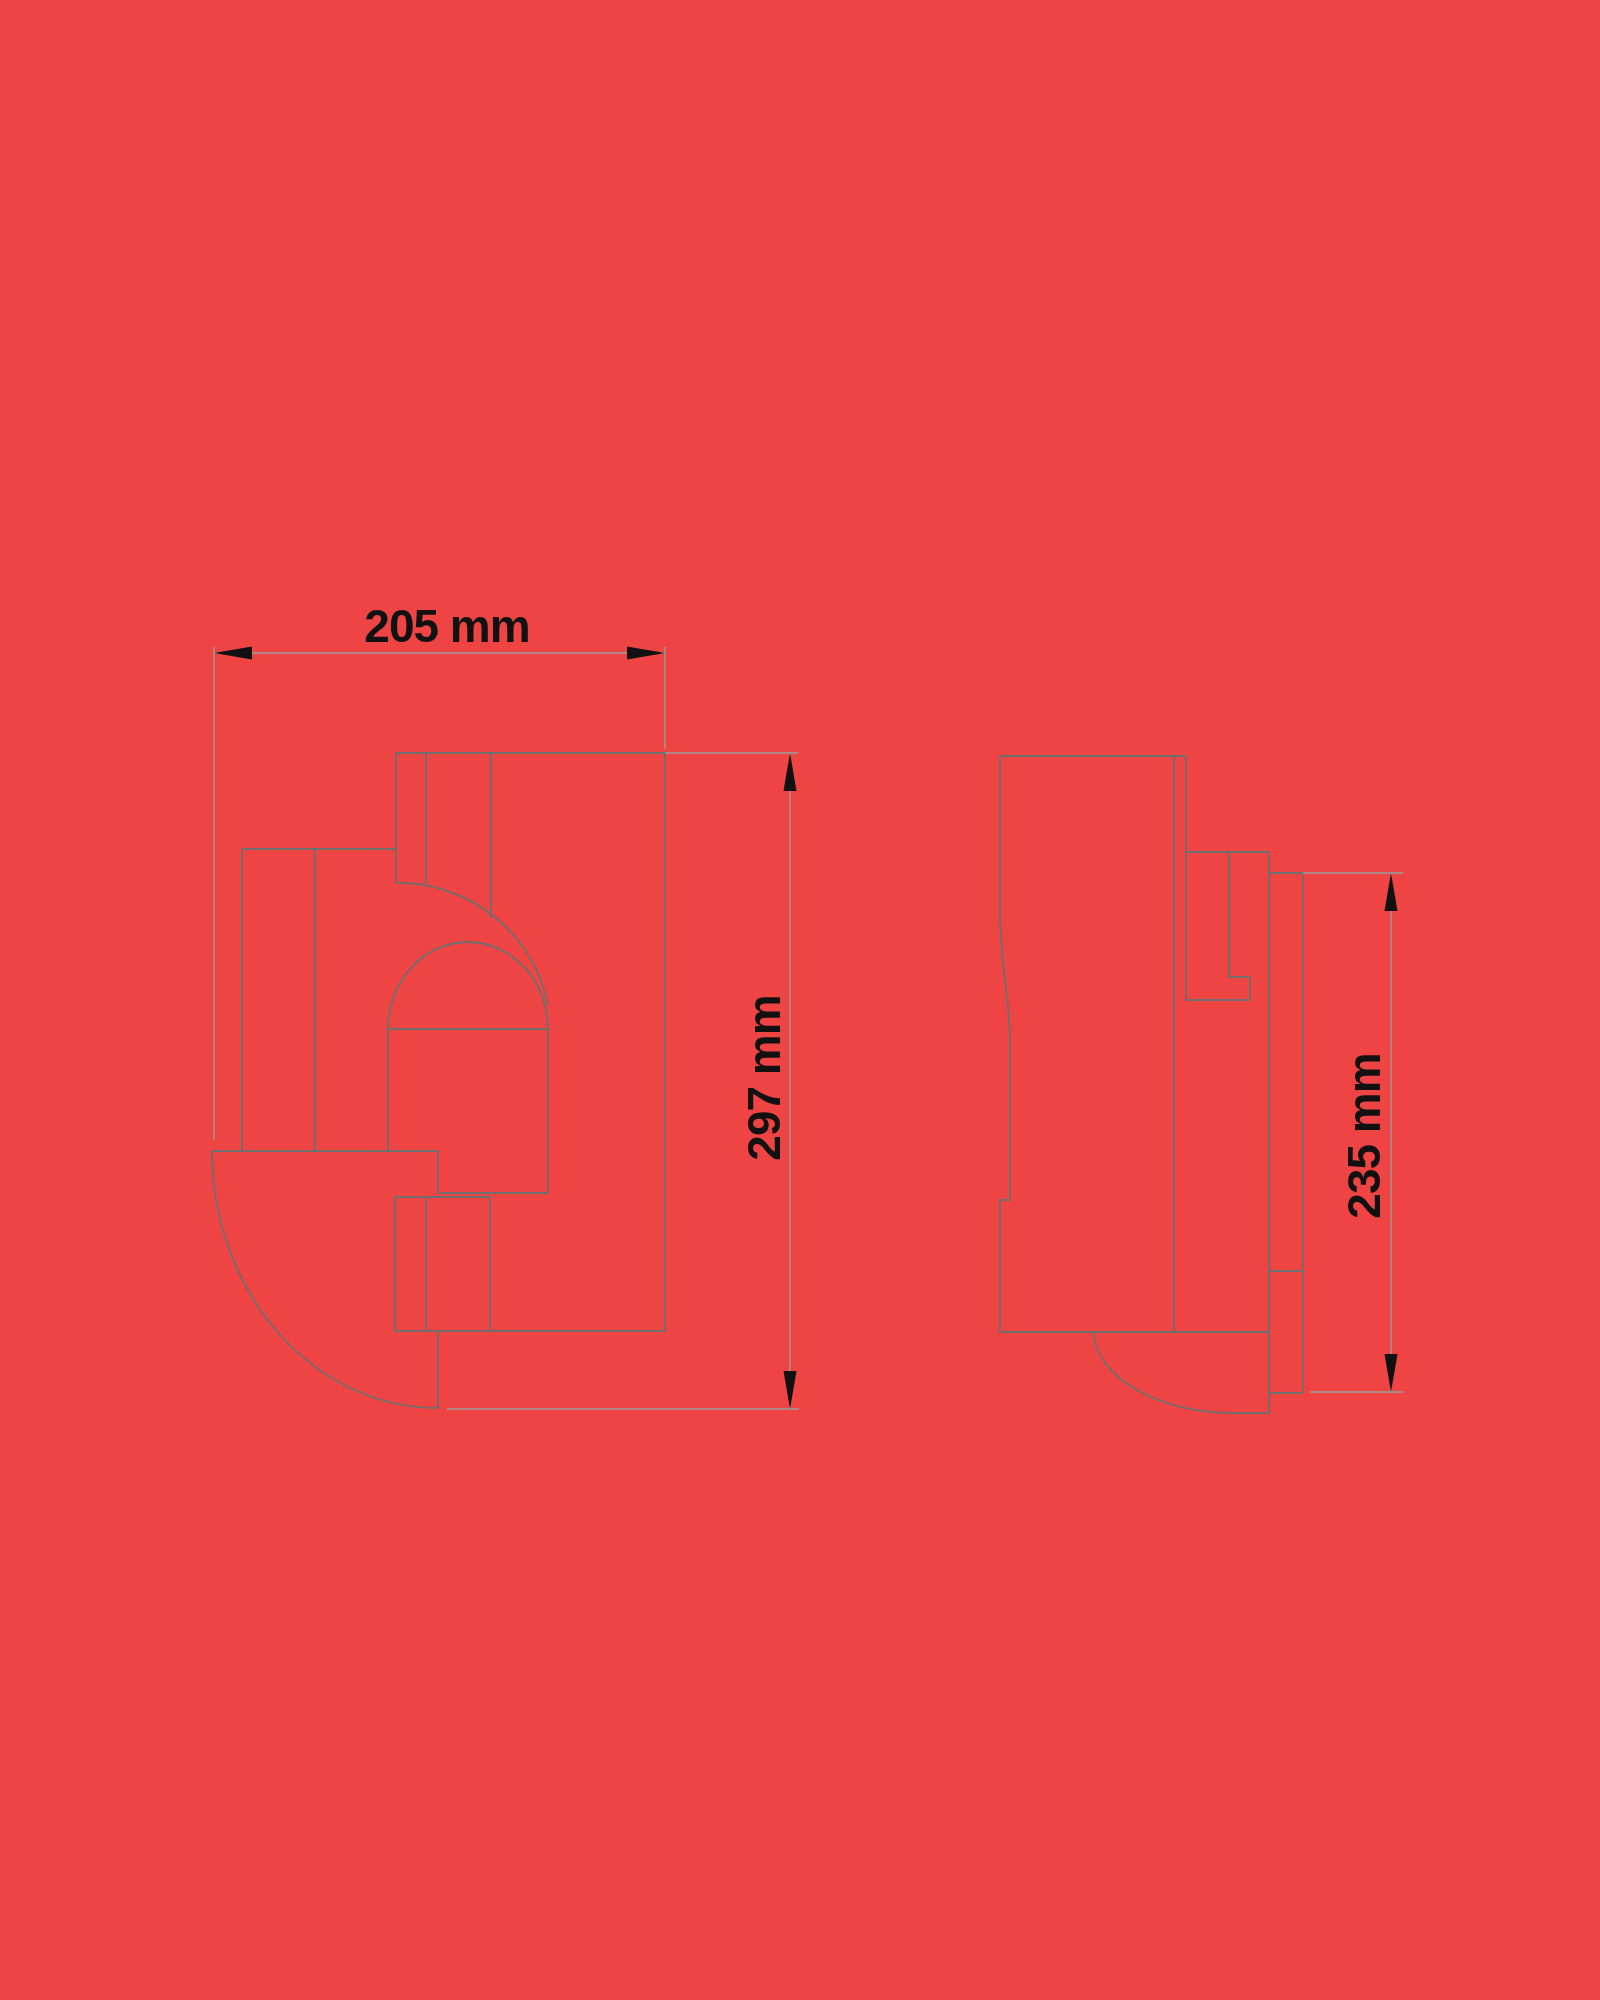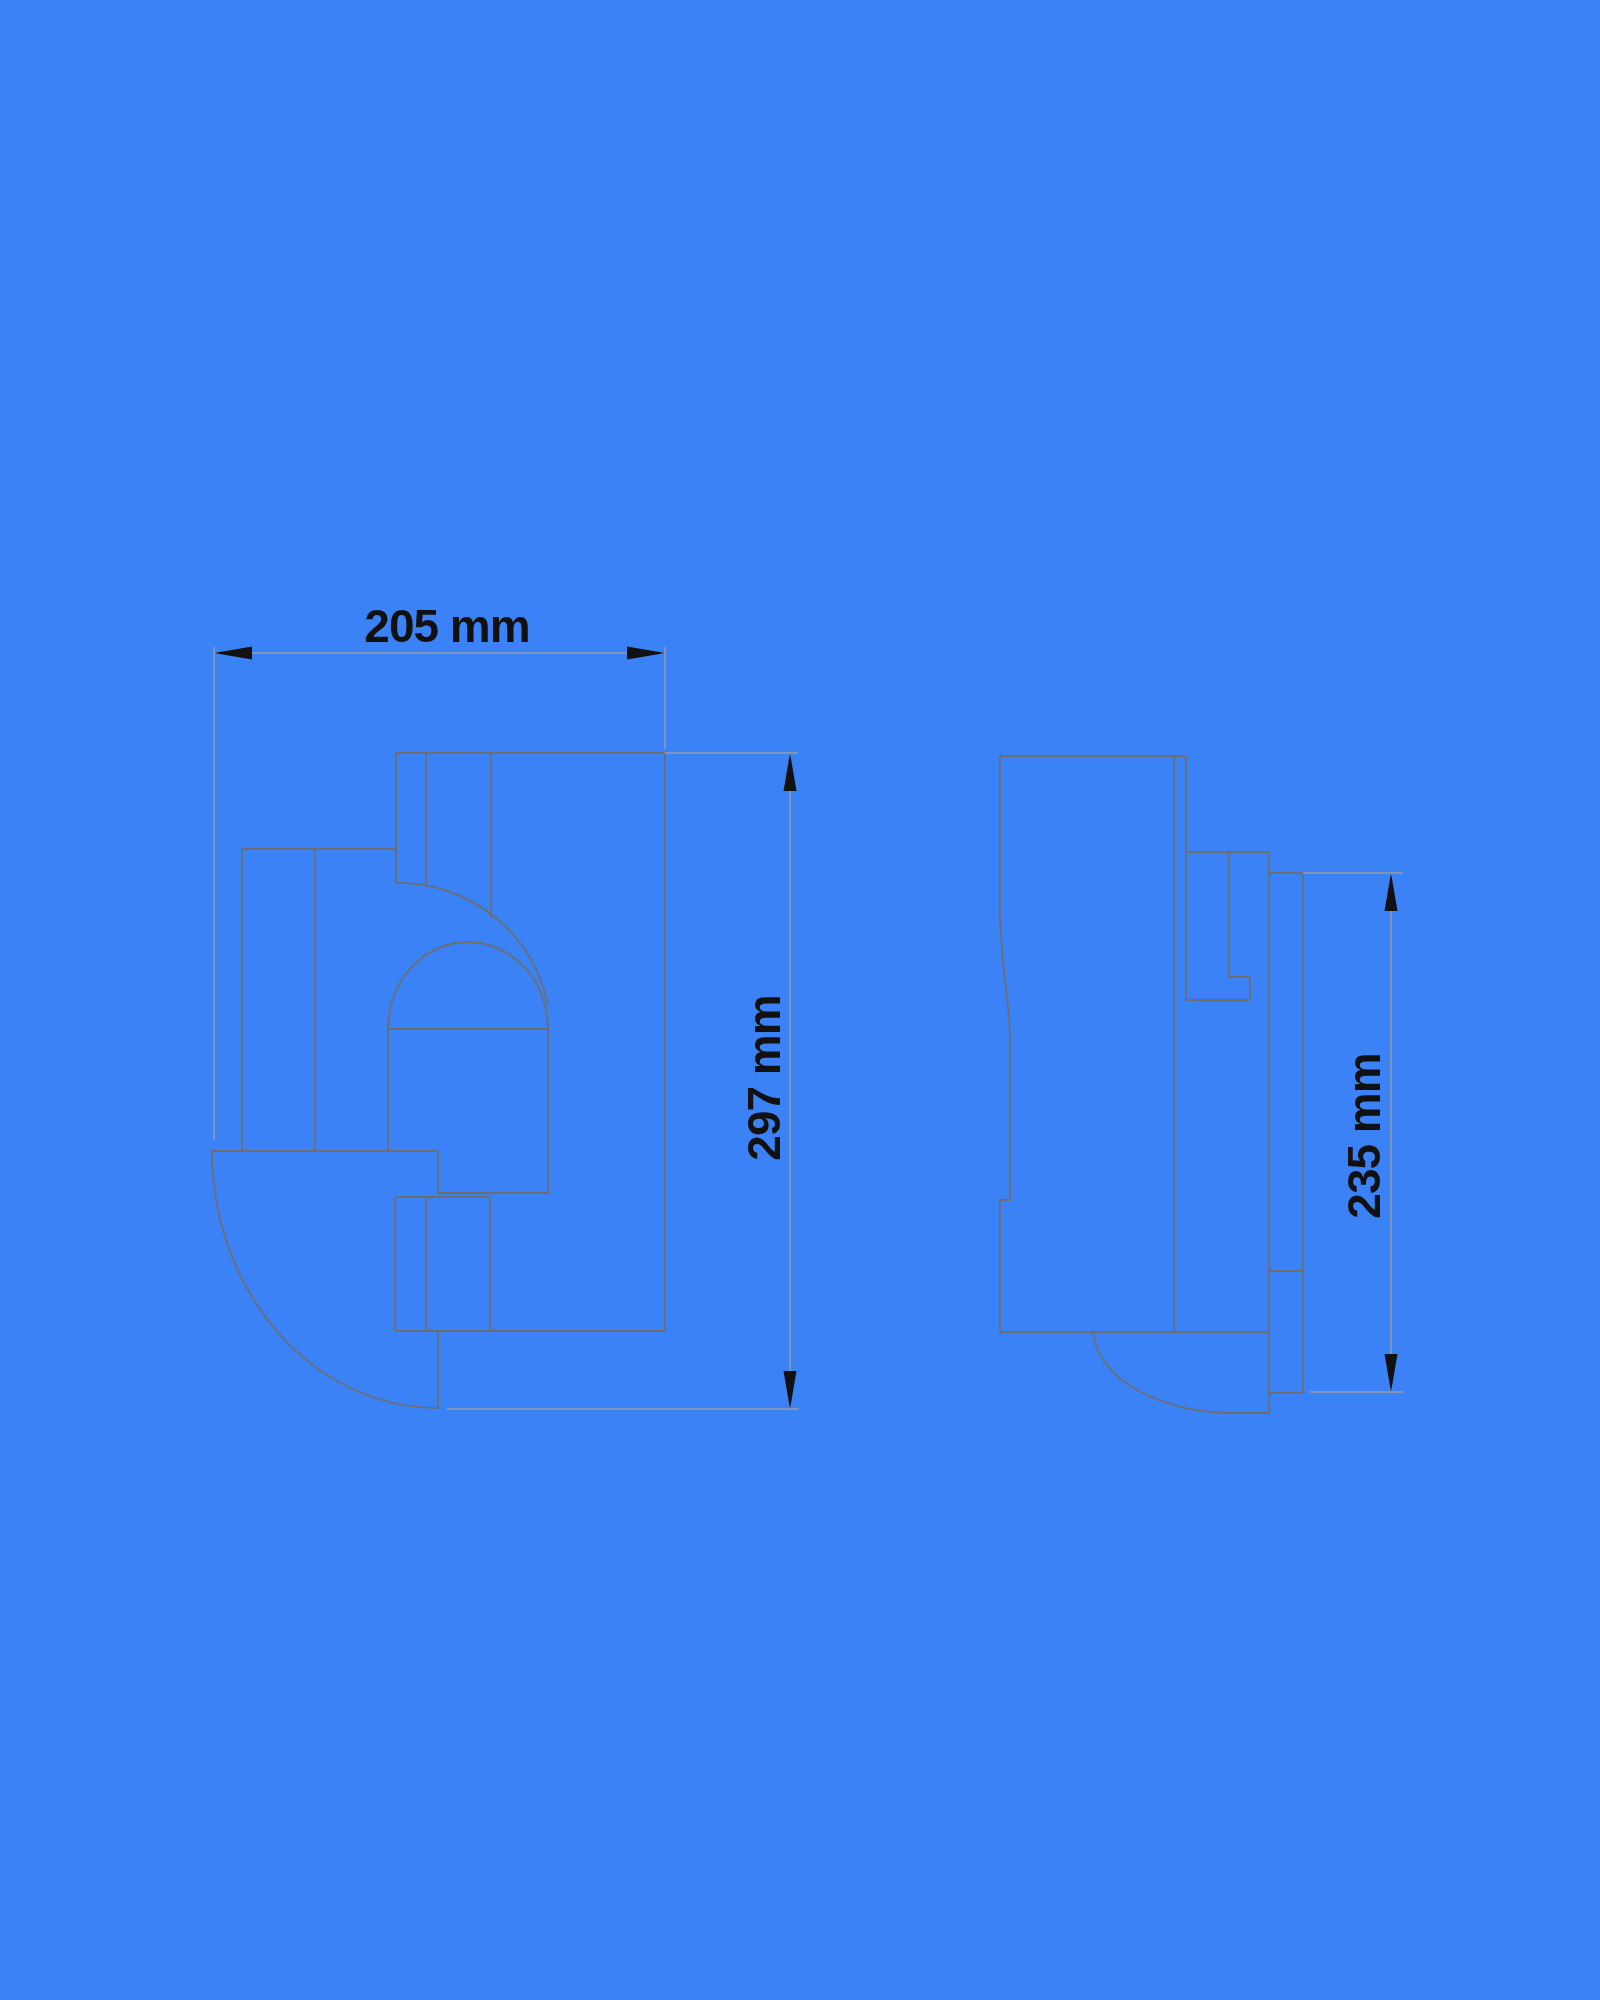--- a/index.html
+++ b/index.html
@@ -7,21 +7,21 @@
     padding: 0;
     background: #ffffff;
     width: 1600px;
     height: 2000px;
     overflow: hidden;
   }
   .stage {
     position: relative;
     width: 1600px;
     height: 2000px;
-    background: #3b82f6;
+    background: #ef4444;
   }
   svg { display: block; }
   .dl {
     fill: none;
     stroke: #6e6e6e;
     stroke-width: 1.8;
     stroke-linecap: butt;
     stroke-linejoin: miter;
   }
   .dim {

